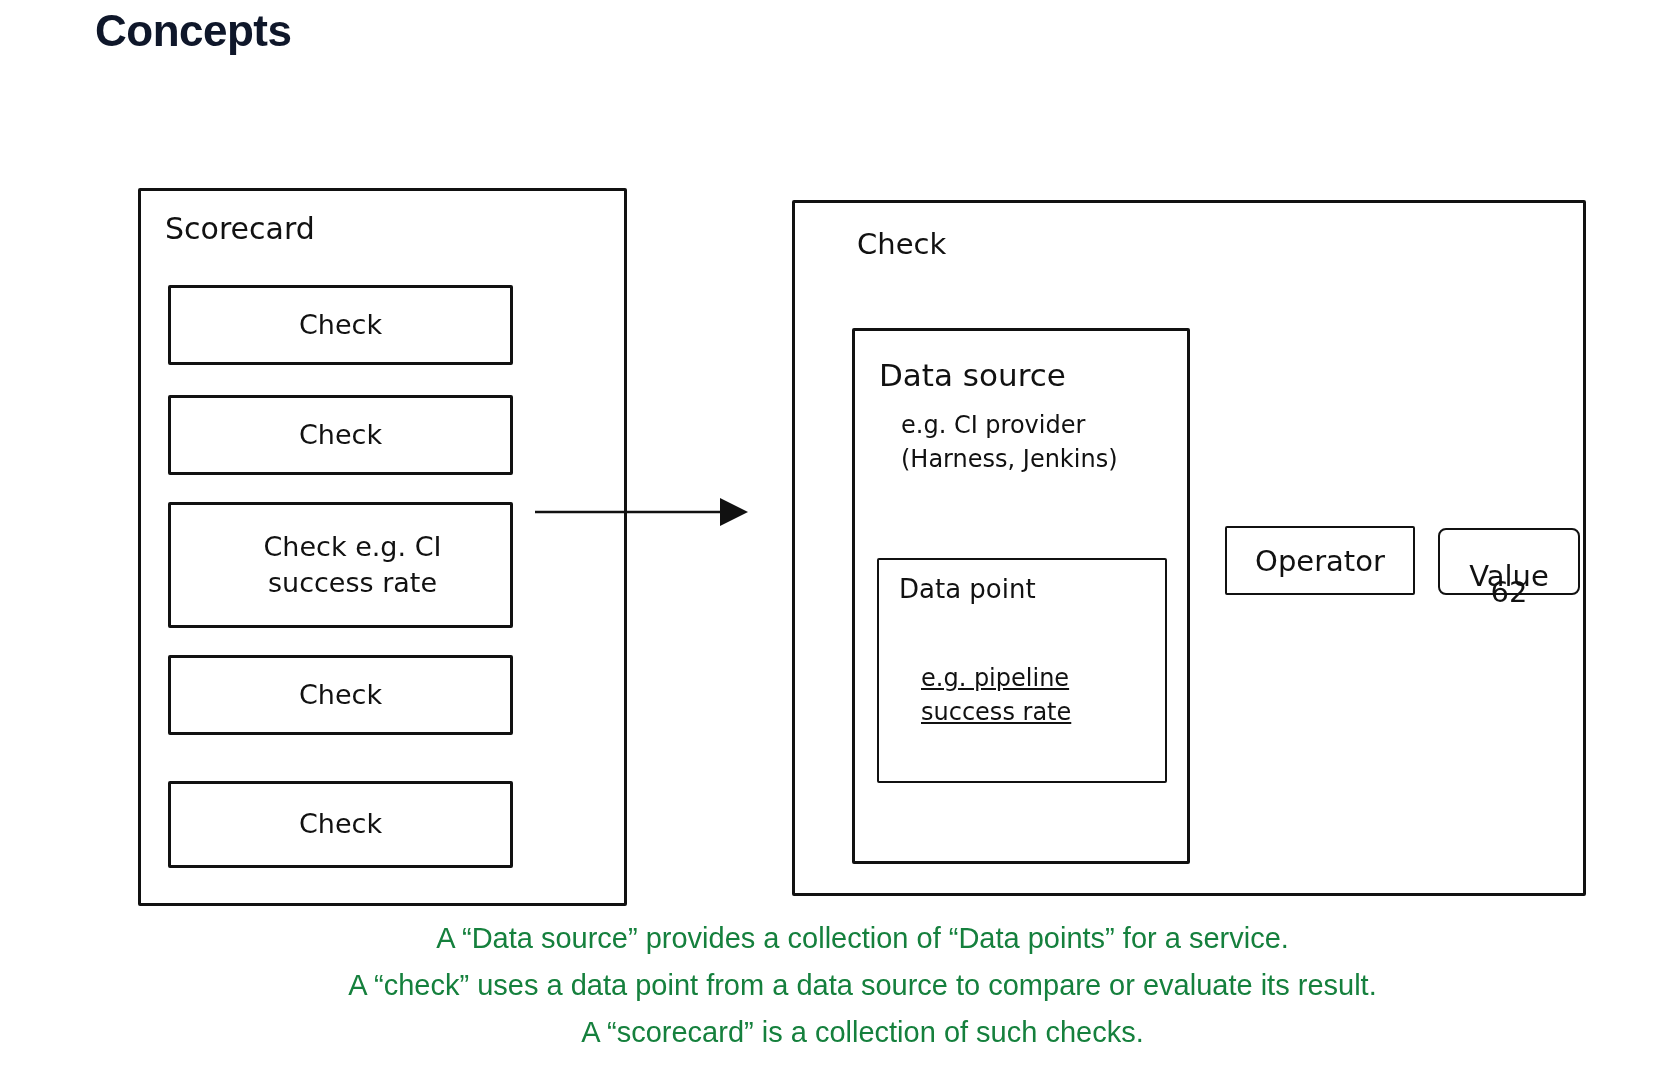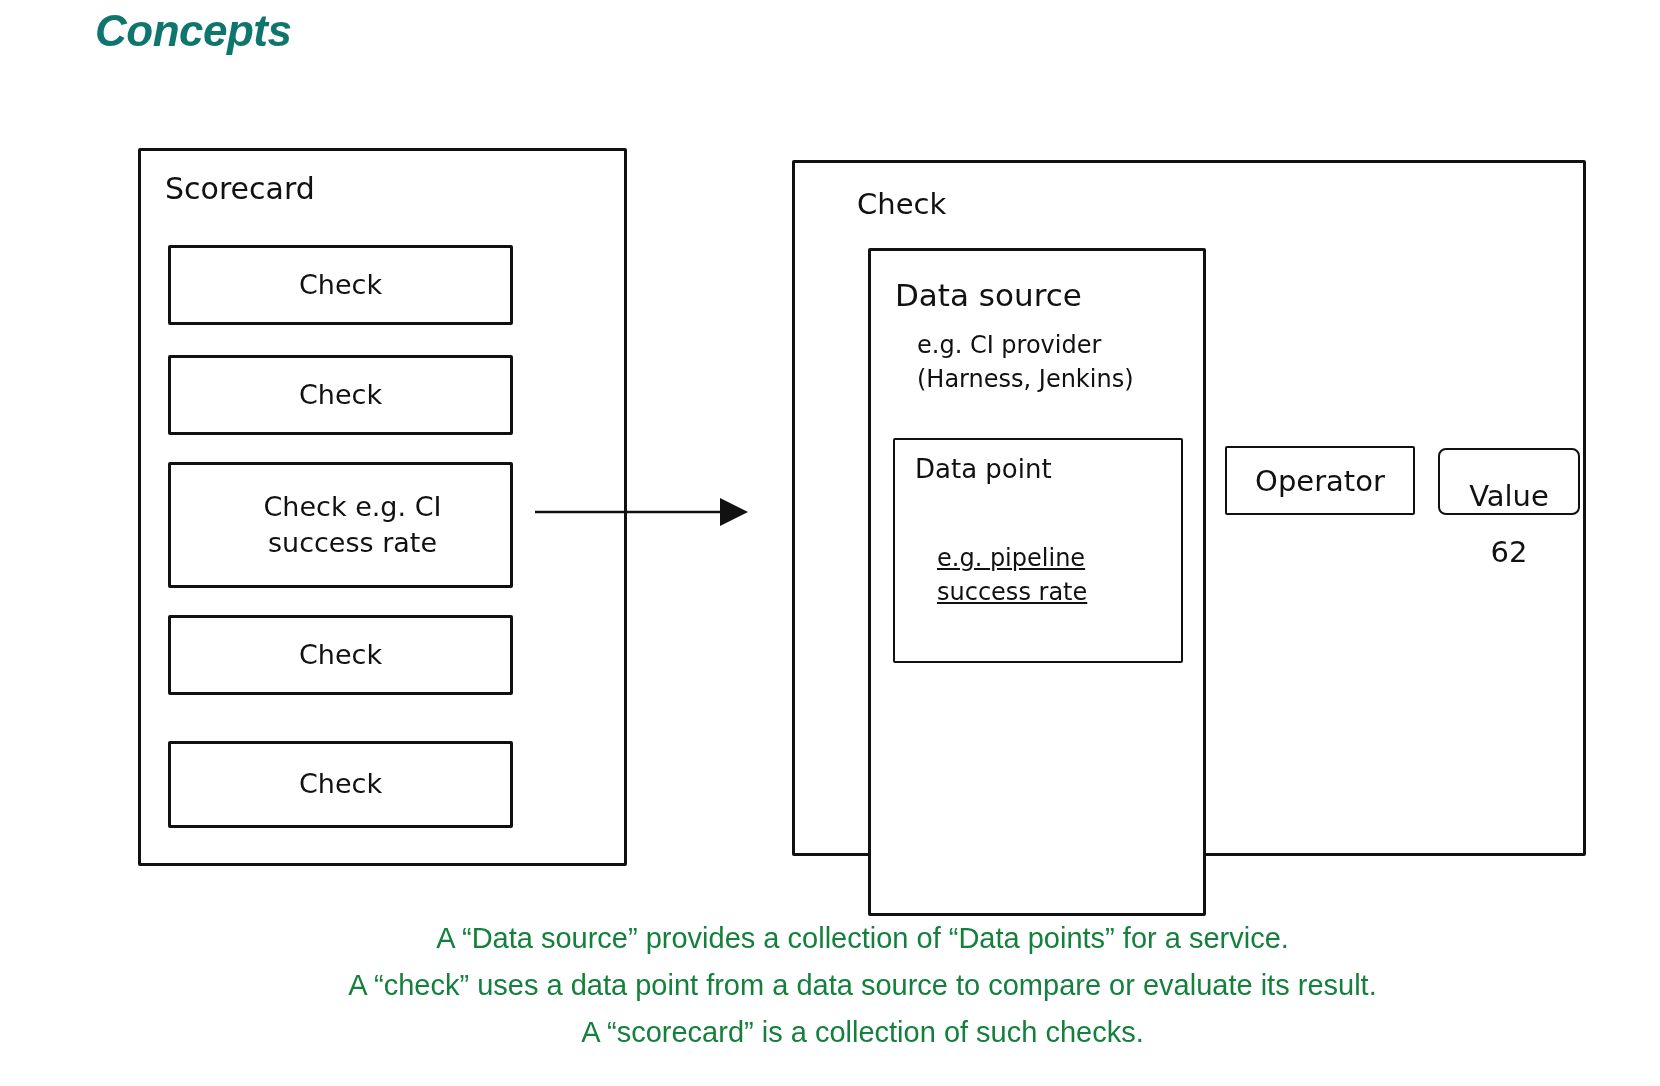--- a/index.html
+++ b/index.html
@@ -2,31 +2,30 @@
 <html><head>
 <meta charset="utf-8">
 <style>
   html,body { margin:0; padding:0; background:#ffffff; }
   body { width:1660px; height:1086px; font-family:"Liberation Sans", sans-serif; }
   .canvas { position:relative; width:1660px; height:1086px; overflow:hidden; background:#ffffff; }
 
   .page-title {
     position:absolute; left:95px; top:6px; margin:0;
     font-size:44px; font-weight:700; letter-spacing:-0.5px;
-    color:#0f766e;
-    font-style:italic;
+    color:#0f172a;
   }
 
   
   .hand { font-family:"DejaVu Sans", sans-serif; color:#111111; }
   .pre  { white-space:pre-line; }
 
   .box {
     position:absolute; background:#ffffff;
-    border:3px solid #111111; border-radius:2px; box-sizing:border-box;
+    border:3px solid #111111; border-radius:2px; box-sizing:border-box;margin-top:40px;
   }
 
   
   .scorecard { left:138px; top:148px; width:489px; height:718px; }
   .sc-label  { position:absolute; left:24px; top:20px; font-size:30px; }
   .check-box {
     position:absolute; left:27px; width:345px;
     border:3px solid #111111; border-radius:2px; box-sizing:border-box;
     display:flex; align-items:center; justify-content:center;
     text-align:center; font-size:27px; line-height:1.35; background:#ffffff;
@@ -37,21 +36,21 @@
   .c4 { top:464px; height:80px; }
   .c5 { top:590px; height:87px; }
 
   
   .arrow-svg { position:absolute; left:515px; top:495px; }
 
   
   .check-detail { left:792px; top:160px; width:794px; height:696px; }
   .cd-label     { position:absolute; left:62px; top:24px; font-size:29px; }
 
-  .data-source  { left:73px; top:85px; width:338px; height:668px; }
+  .data-source  { left:57px; top:85px; width:338px; height:536px; }
   .ds-title     { position:absolute; left:24px; top:26px; font-size:31px; }
   .ds-example   { position:absolute; left:46px; top:78px; font-size:24px; line-height:1.4; }
 
   .data-point   { left:22px; top:187px; width:290px; height:225px; border-width:2px; }
   .dp-title     { position:absolute; left:20px; top:14px; font-size:26px; }
   .dp-example   { position:absolute; left:42px; top:102px; font-size:24px; line-height:1.4;text-decoration:underline; }
 
   .operator-box {
     left:430px; top:283px; width:190px; height:69px; border-width:2px;
     display:flex; align-items:center; justify-content:center; font-size:29px;

